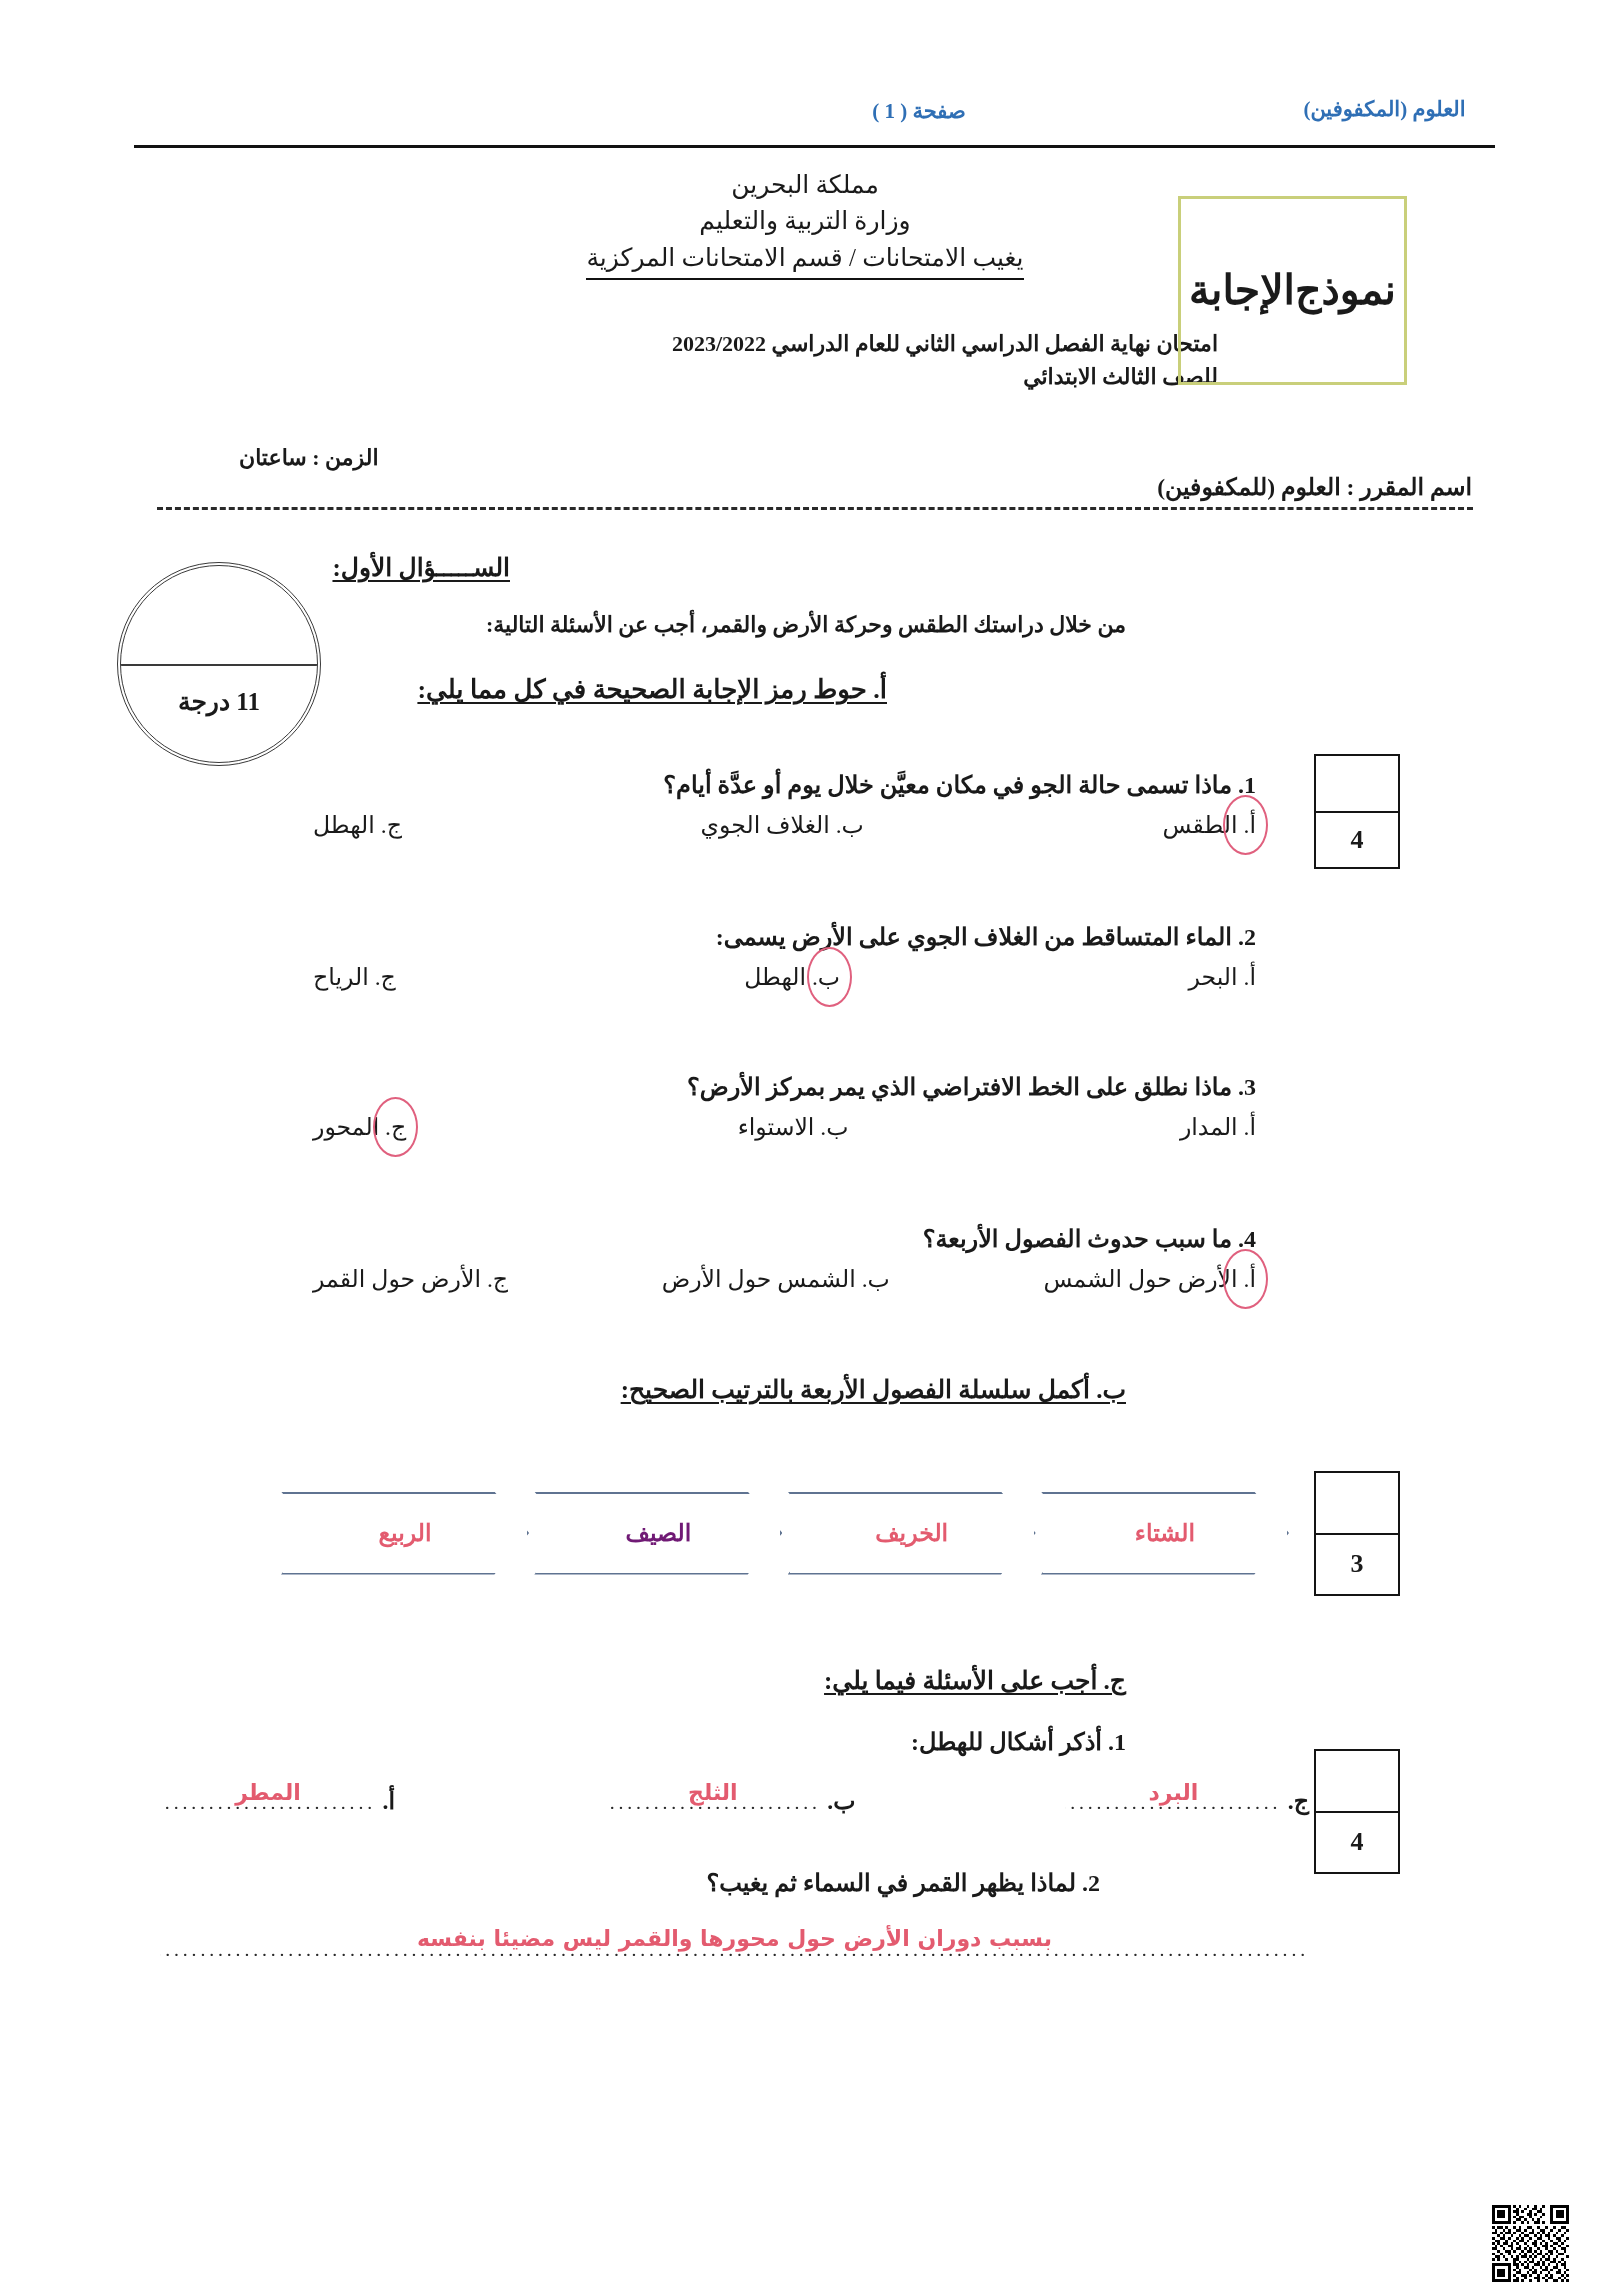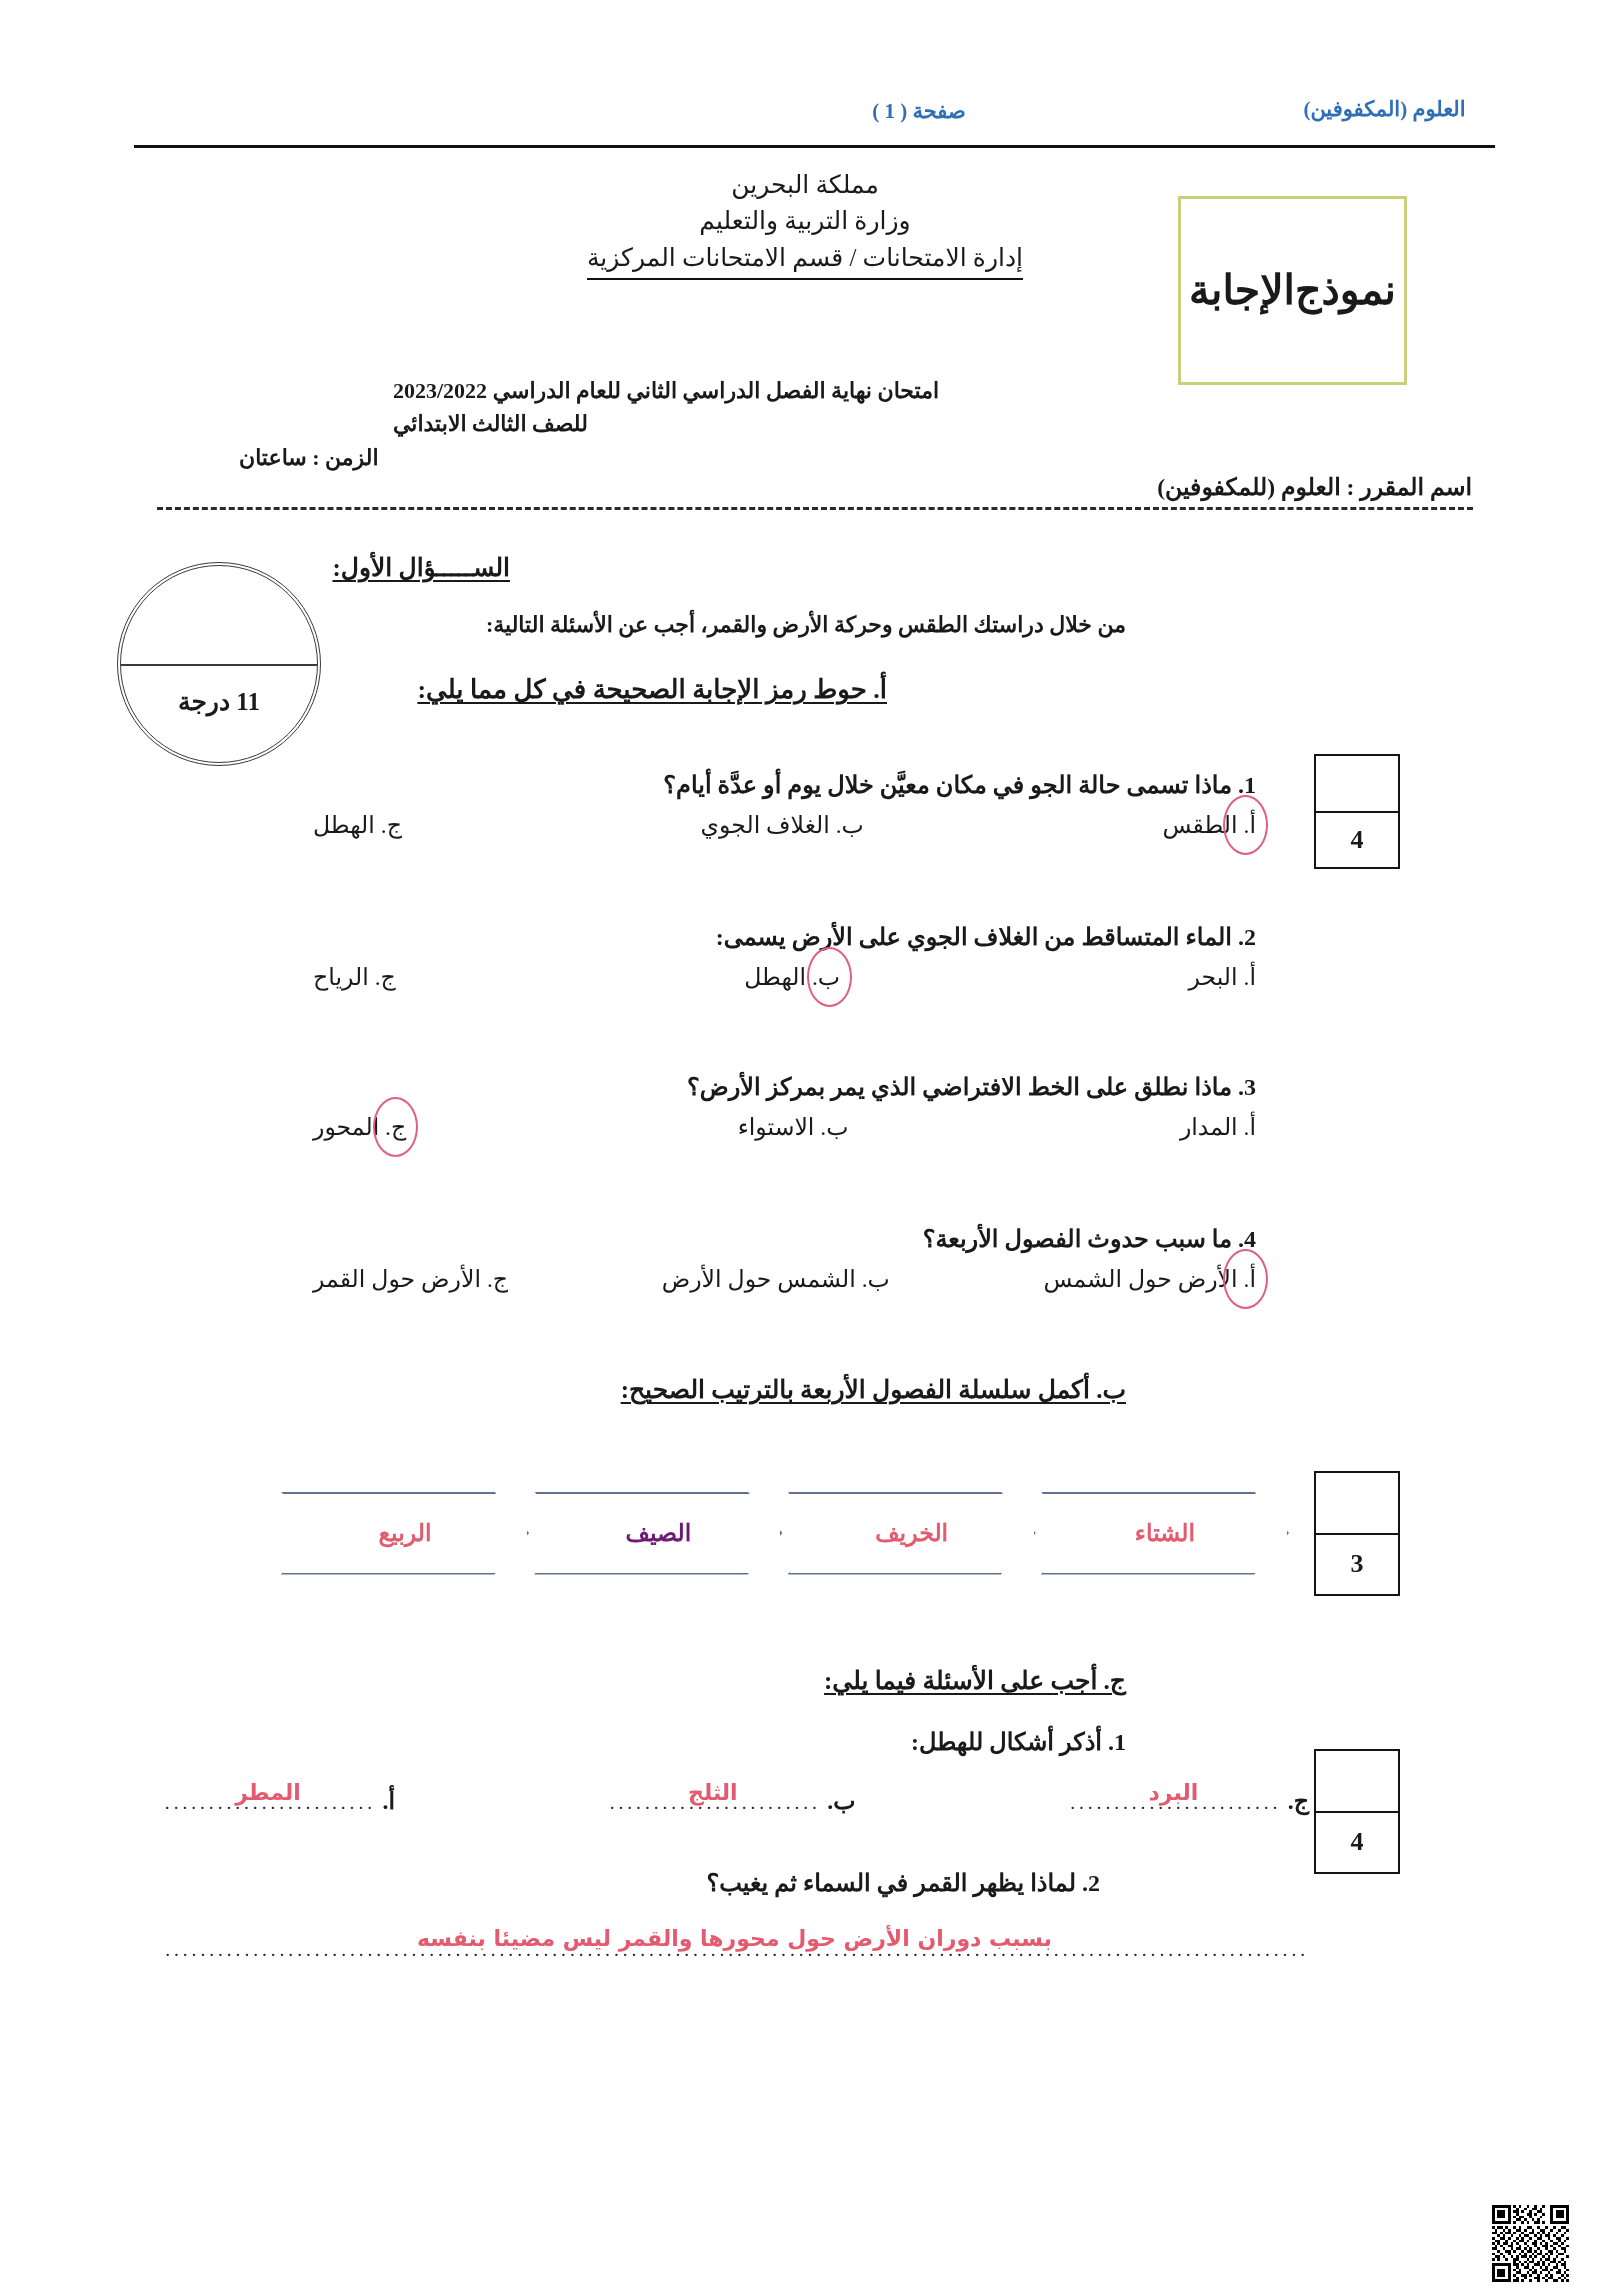--- a/index.html
+++ b/index.html
@@ -38,21 +38,21 @@
   }
 
   
   #ministry{
     left:458px; top:167px; width:694px;
     text-align:center; font-size:25px; line-height:1.45;
   }
   #ministry .ln3{ display:inline-block; border-bottom:2.6px solid #111; padding-bottom:2.6px;}
   #exam-line{
     left:393px; top:327px; width:825px;
-    text-align:left; font-size:22px; font-weight:bold; line-height:1.5;margin-top:47px;
+    text-align:right; font-size:22px; font-weight:bold; line-height:1.5;
   }
 
   
   #model-stamp{
     left:1178px; top:196px; width:223px; height:183px;
     border:3.3px solid #c9cf7a;
     display:flex; flex-direction:row; align-items:center; justify-content:center;
     font-size:41px; font-weight:bold; line-height:1.18;
   }
 
@@ -167,21 +167,21 @@
 
   <div class="abs" id="page-number">صفحة ( 1 )</div>
 
   <div class="abs" id="subject-tag">العلوم  (المكفوفين)</div>
 
   <div class="abs" id="header-rule"></div>
 
   <div class="abs" id="ministry">
     <div>مملكة البحرين</div>
     <div>وزارة التربية والتعليم</div>
-    <div><span class="ln3">إدارة الامتحانات / قسم الامتحانات المركزية</span></div>
+    <div><span class="ln3">يغيب الامتحانات / قسم الامتحانات المركزية</span></div>
   </div>
 
   <div class="abs" id="exam-line">
     <div>امتحان نهاية الفصل الدراسي الثاني للعام الدراسي 2023/2022</div>
     <div>للصف الثالث الابتدائي</div>
   </div>
 
   <div class="abs" id="model-stamp">
     <div>نموذج</div>
     <div>الإجابة</div>

